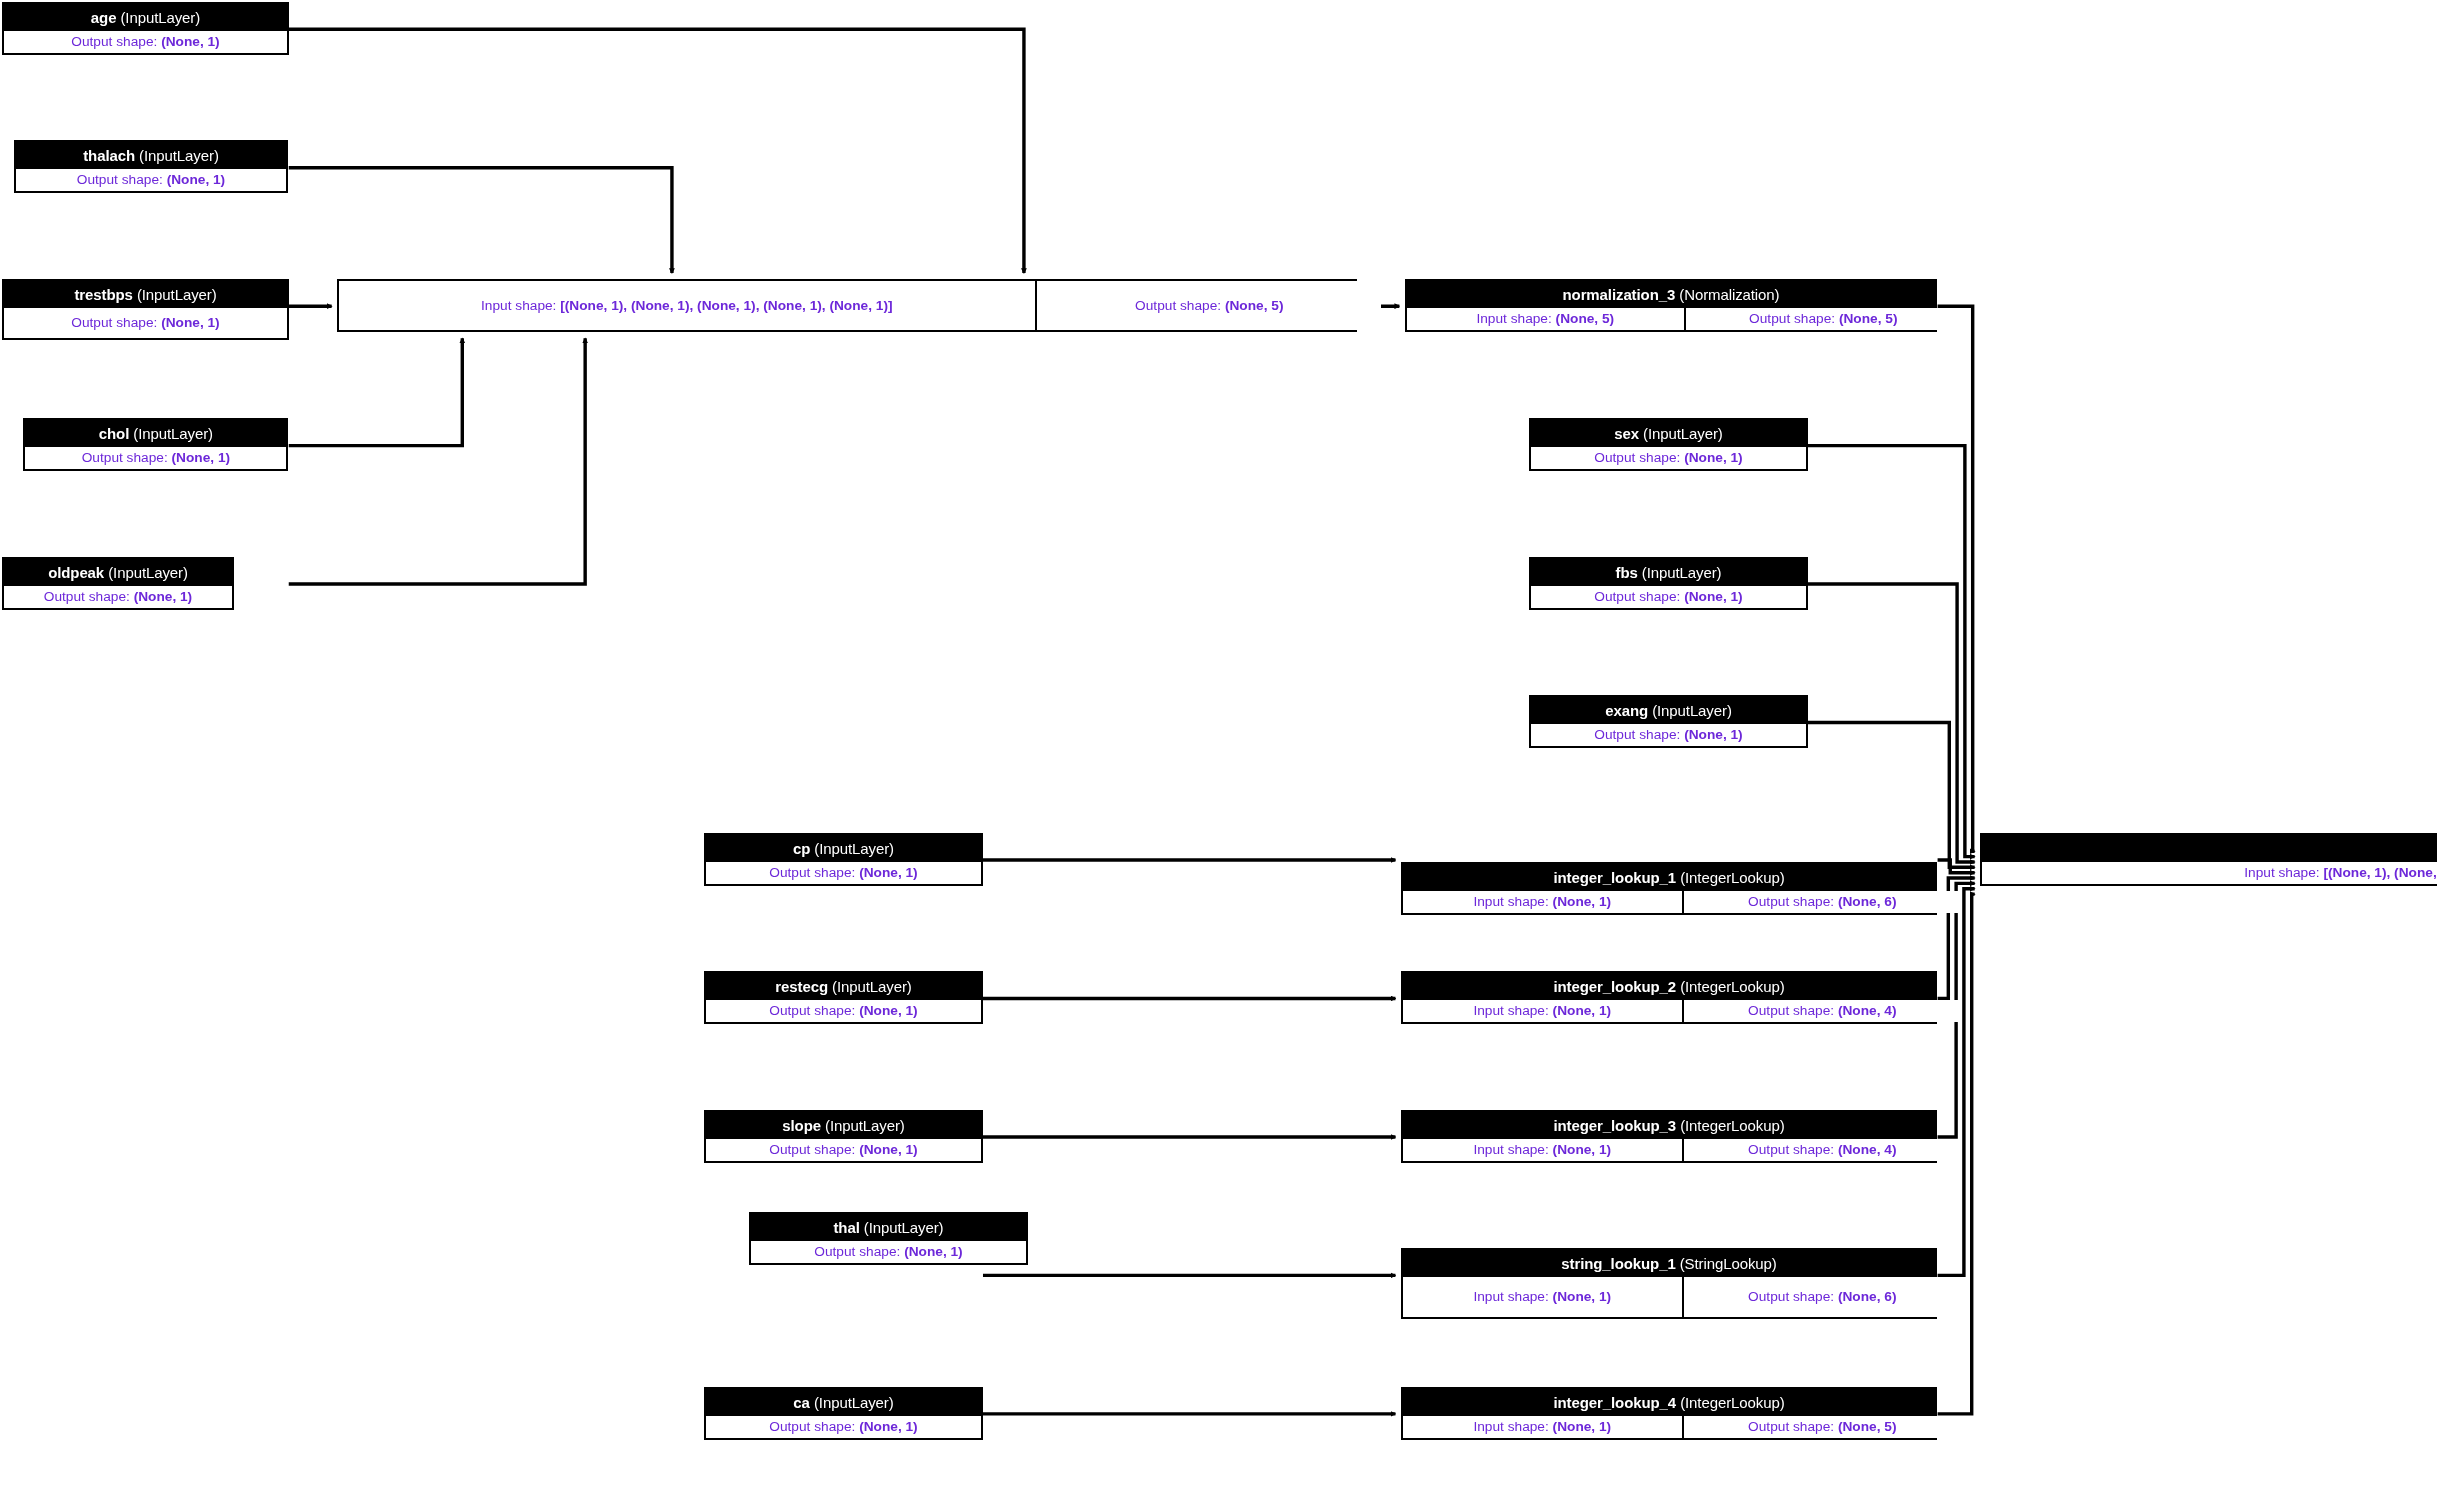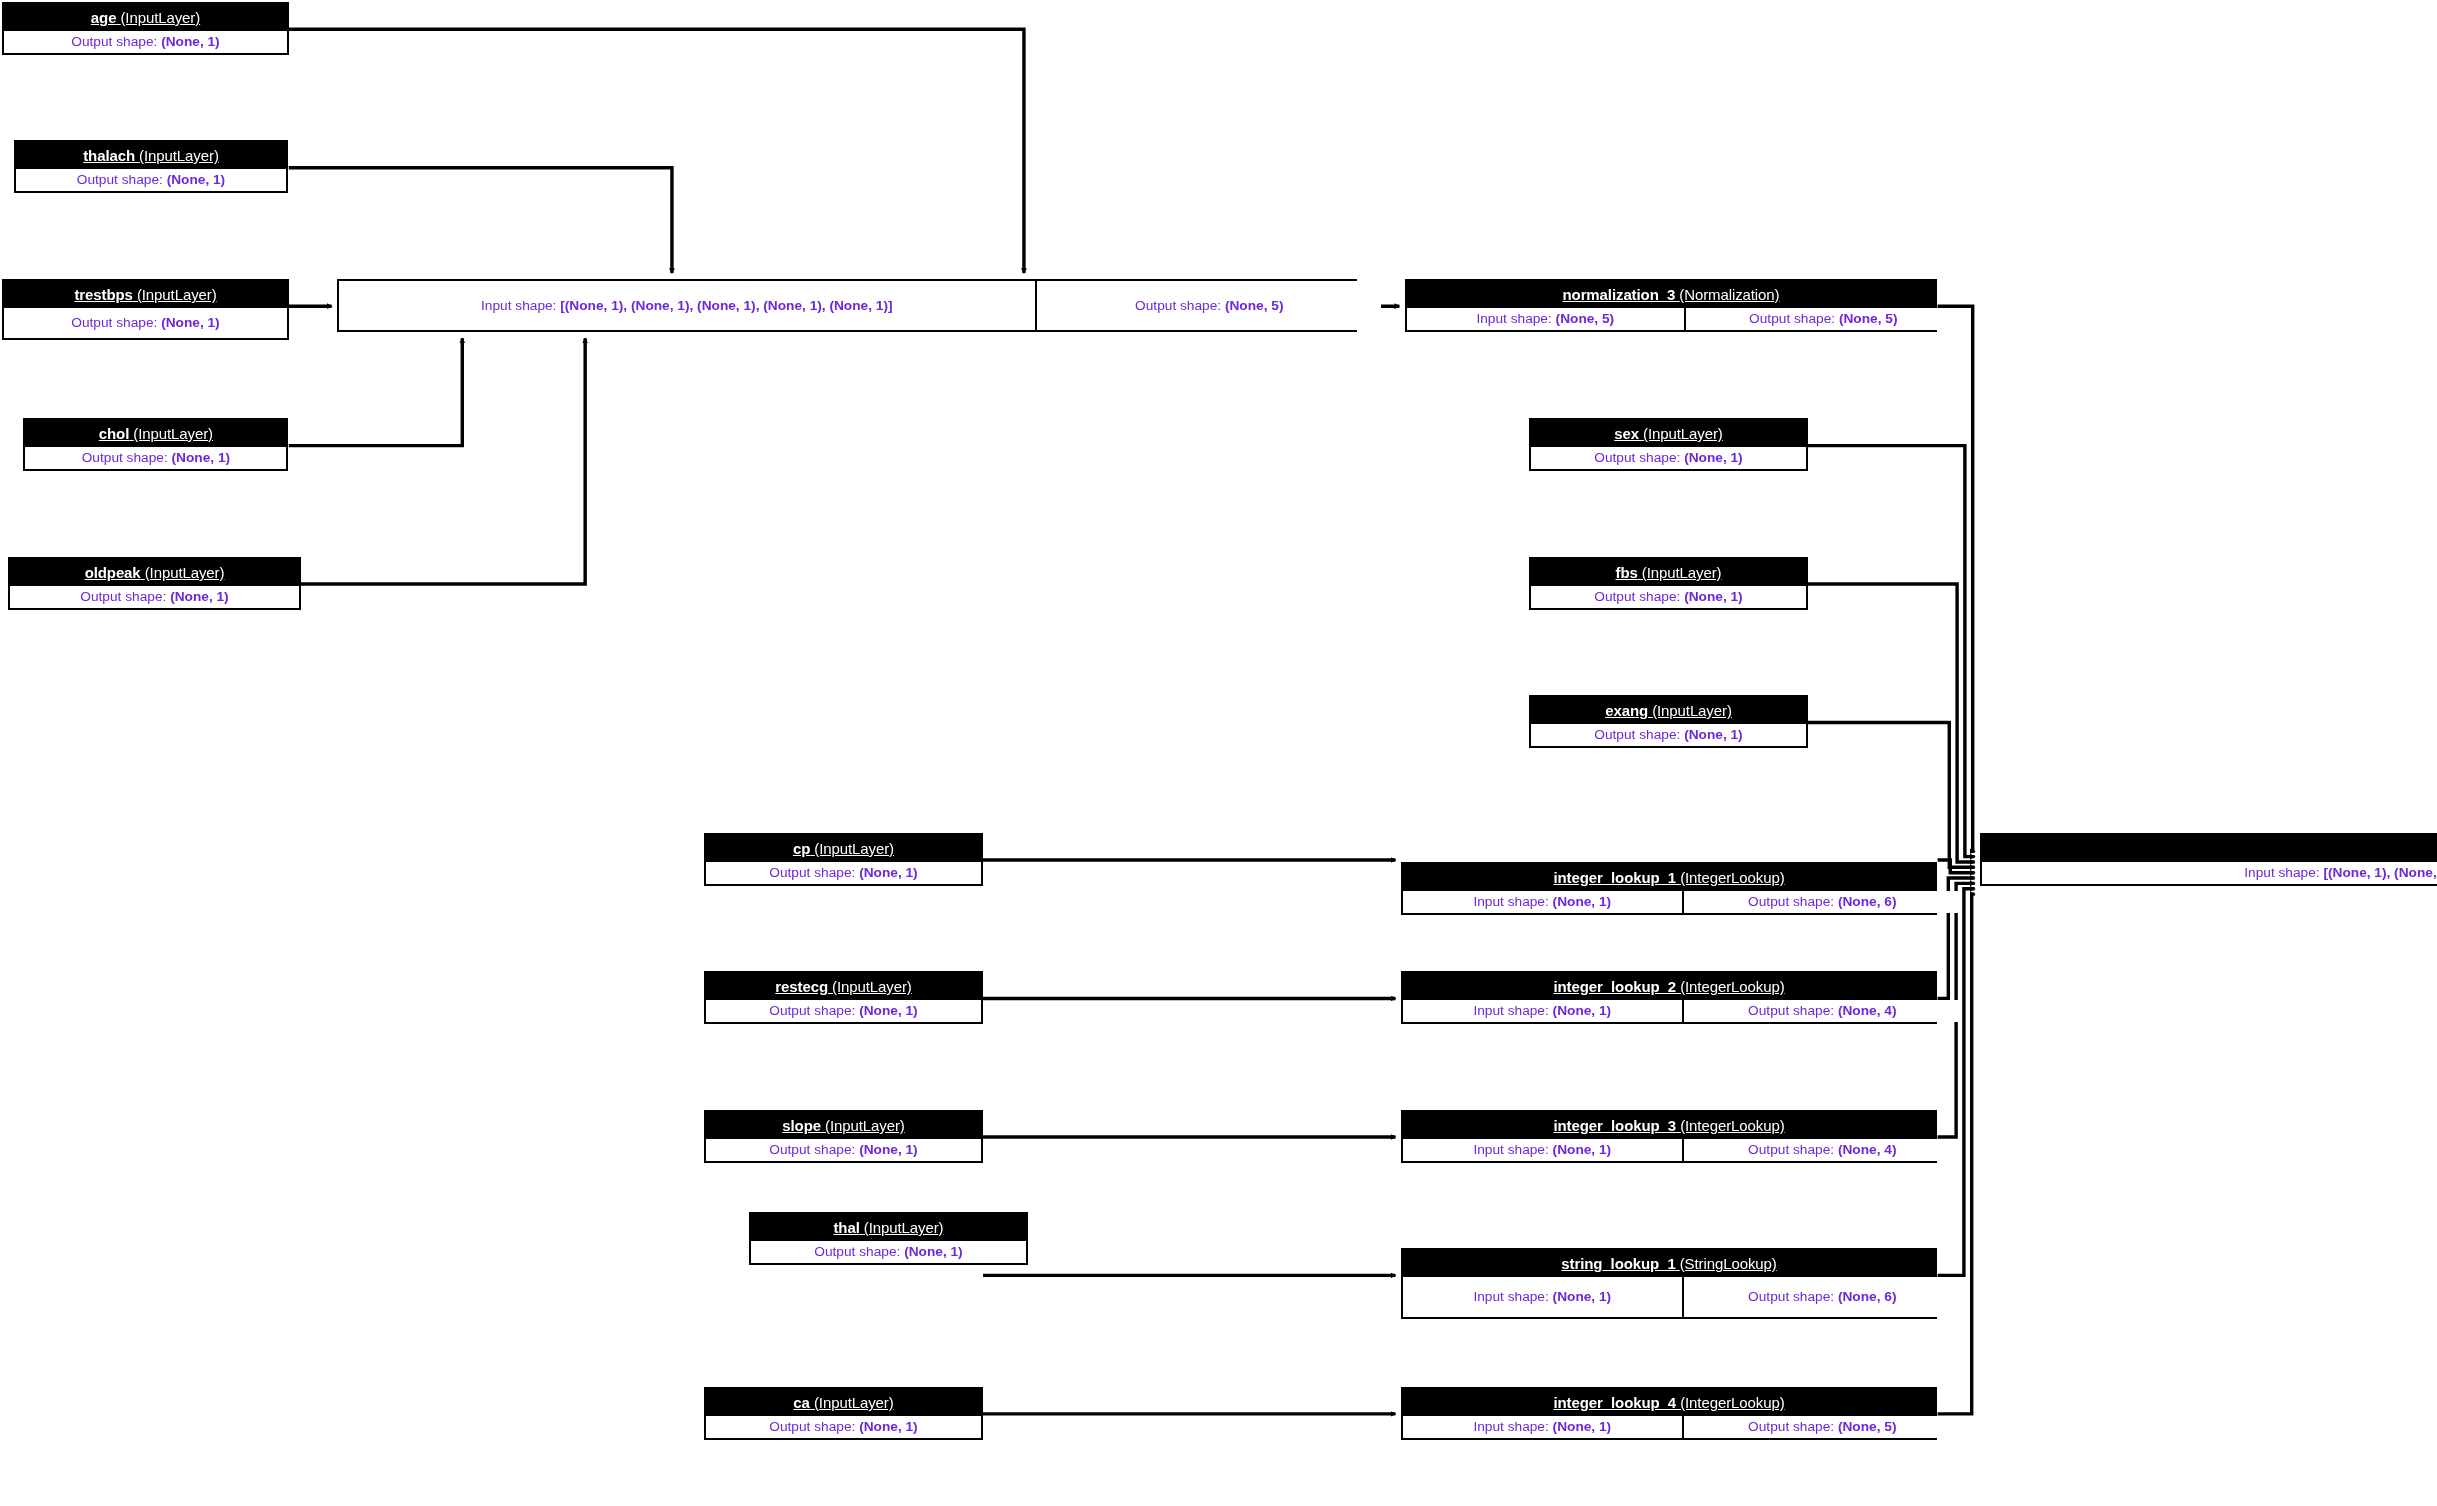--- a/index.html
+++ b/index.html
@@ -62,21 +62,21 @@
     display: flex;
     align-items: center;
     justify-content: center;
     white-space: nowrap;
     padding: 0 6.8px;
     overflow: hidden;
   }
   .cell .lbl { font-weight: normal; }
   .cell .val { font-weight: bold; }
   .cell.only { flex: 1 1 100%; }
-  .t-md  { font-size: 15px; line-height: 1; text-decoration: underline; }
+  .t-md  { font-size: 15px; line-height: 1; }
   .b-md  { font-size: 13.7px; line-height: 1; }
 </style>
 </head>
 <body>
 
 <div id="canvas">
 
   <svg id="edge-layer" viewBox="0 0 7119 3089" width="3471" height="1506" xmlns="http://www.w3.org/2000/svg">
     <defs>
       <marker id="ah" viewBox="0 0 12 12" refX="10" refY="6" markerWidth="12" markerHeight="12" orient="auto-start-reverse" markerUnits="userSpaceOnUse">
@@ -149,21 +149,21 @@
         <div class="node-body">
           <div class="cell b-md only"><span class="lbl">Output shape:</span>&nbsp;<span class="val">(None, 1)</span></div>
         </div>
       </div>
       <div class="node" style="left: 23.4px; top: 418px; width: 265px; height: 53px;">
         <div class="node-title t-md" style="height: 27px;"><span class="nm">chol</span>&nbsp;<span class="ty">(InputLayer)</span></div>
         <div class="node-body">
           <div class="cell b-md only"><span class="lbl">Output shape:</span>&nbsp;<span class="val">(None, 1)</span></div>
         </div>
       </div>
-      <div class="node" style="left: 8px; top: 557px; width: 293px; height: 53px;">
+      <div class="node" style="left: 2px; top: 557px; width: 232px; height: 53px;">
         <div class="node-title t-md" style="height: 27px;"><span class="nm">oldpeak</span>&nbsp;<span class="ty">(InputLayer)</span></div>
         <div class="node-body">
           <div class="cell b-md only"><span class="lbl">Output shape:</span>&nbsp;<span class="val">(None, 1)</span></div>
         </div>
       </div>
       <div class="node" style="left: 337px; top: 279px; width: 1020px; height: 53px;">
         <div class="node-body">
           <div class="cell b-md" style="flex: 0 0 682px;"><span class="lbl">Input shape:</span>&nbsp;<span class="val">[(None, 1), (None, 1), (None, 1), (None, 1), (None, 1)]</span></div>
           <div class="cell b-md" style="flex: 0 0 330px;"><span class="lbl">Output shape:</span>&nbsp;<span class="val">(None, 5)</span></div>
         </div>

